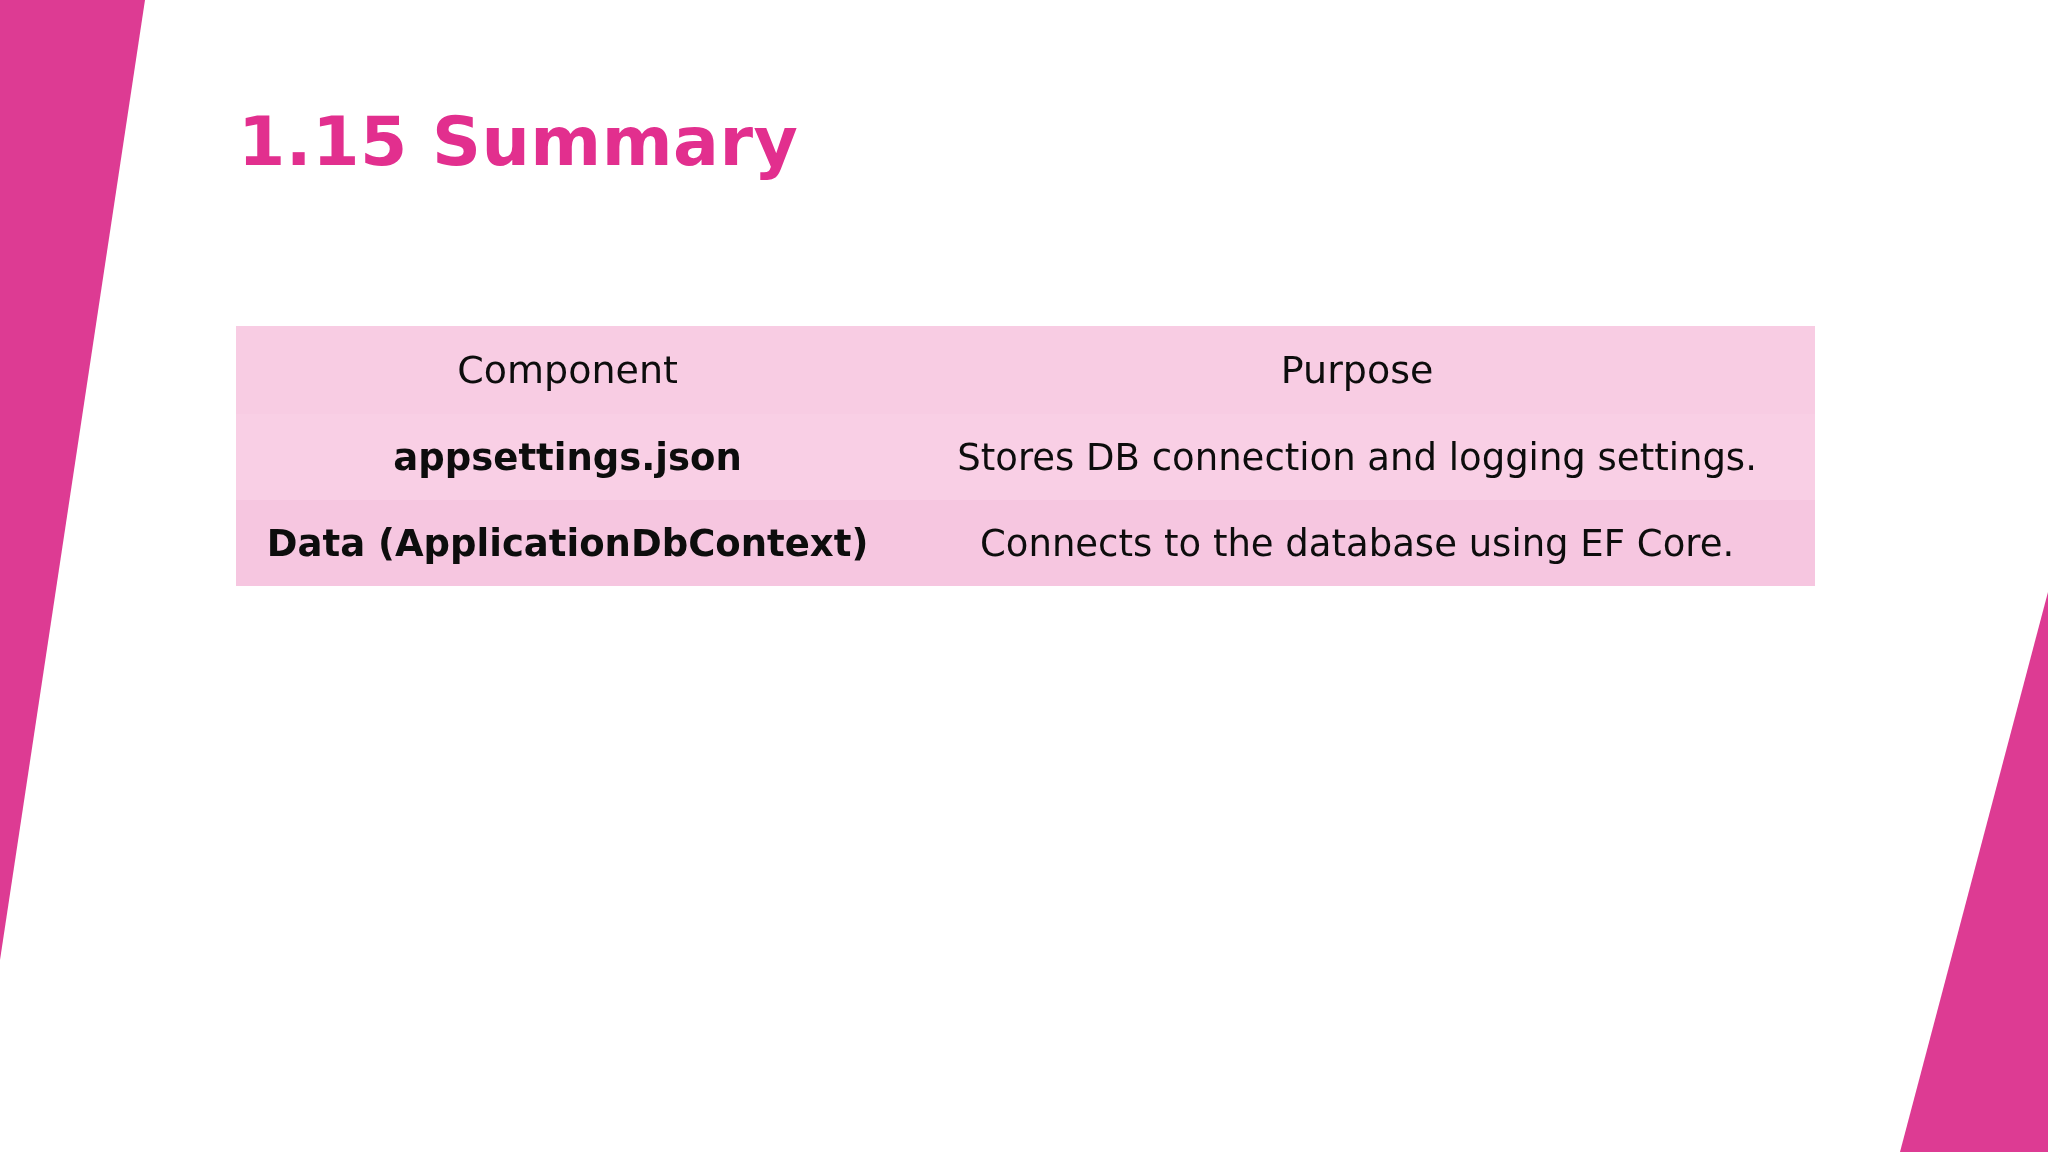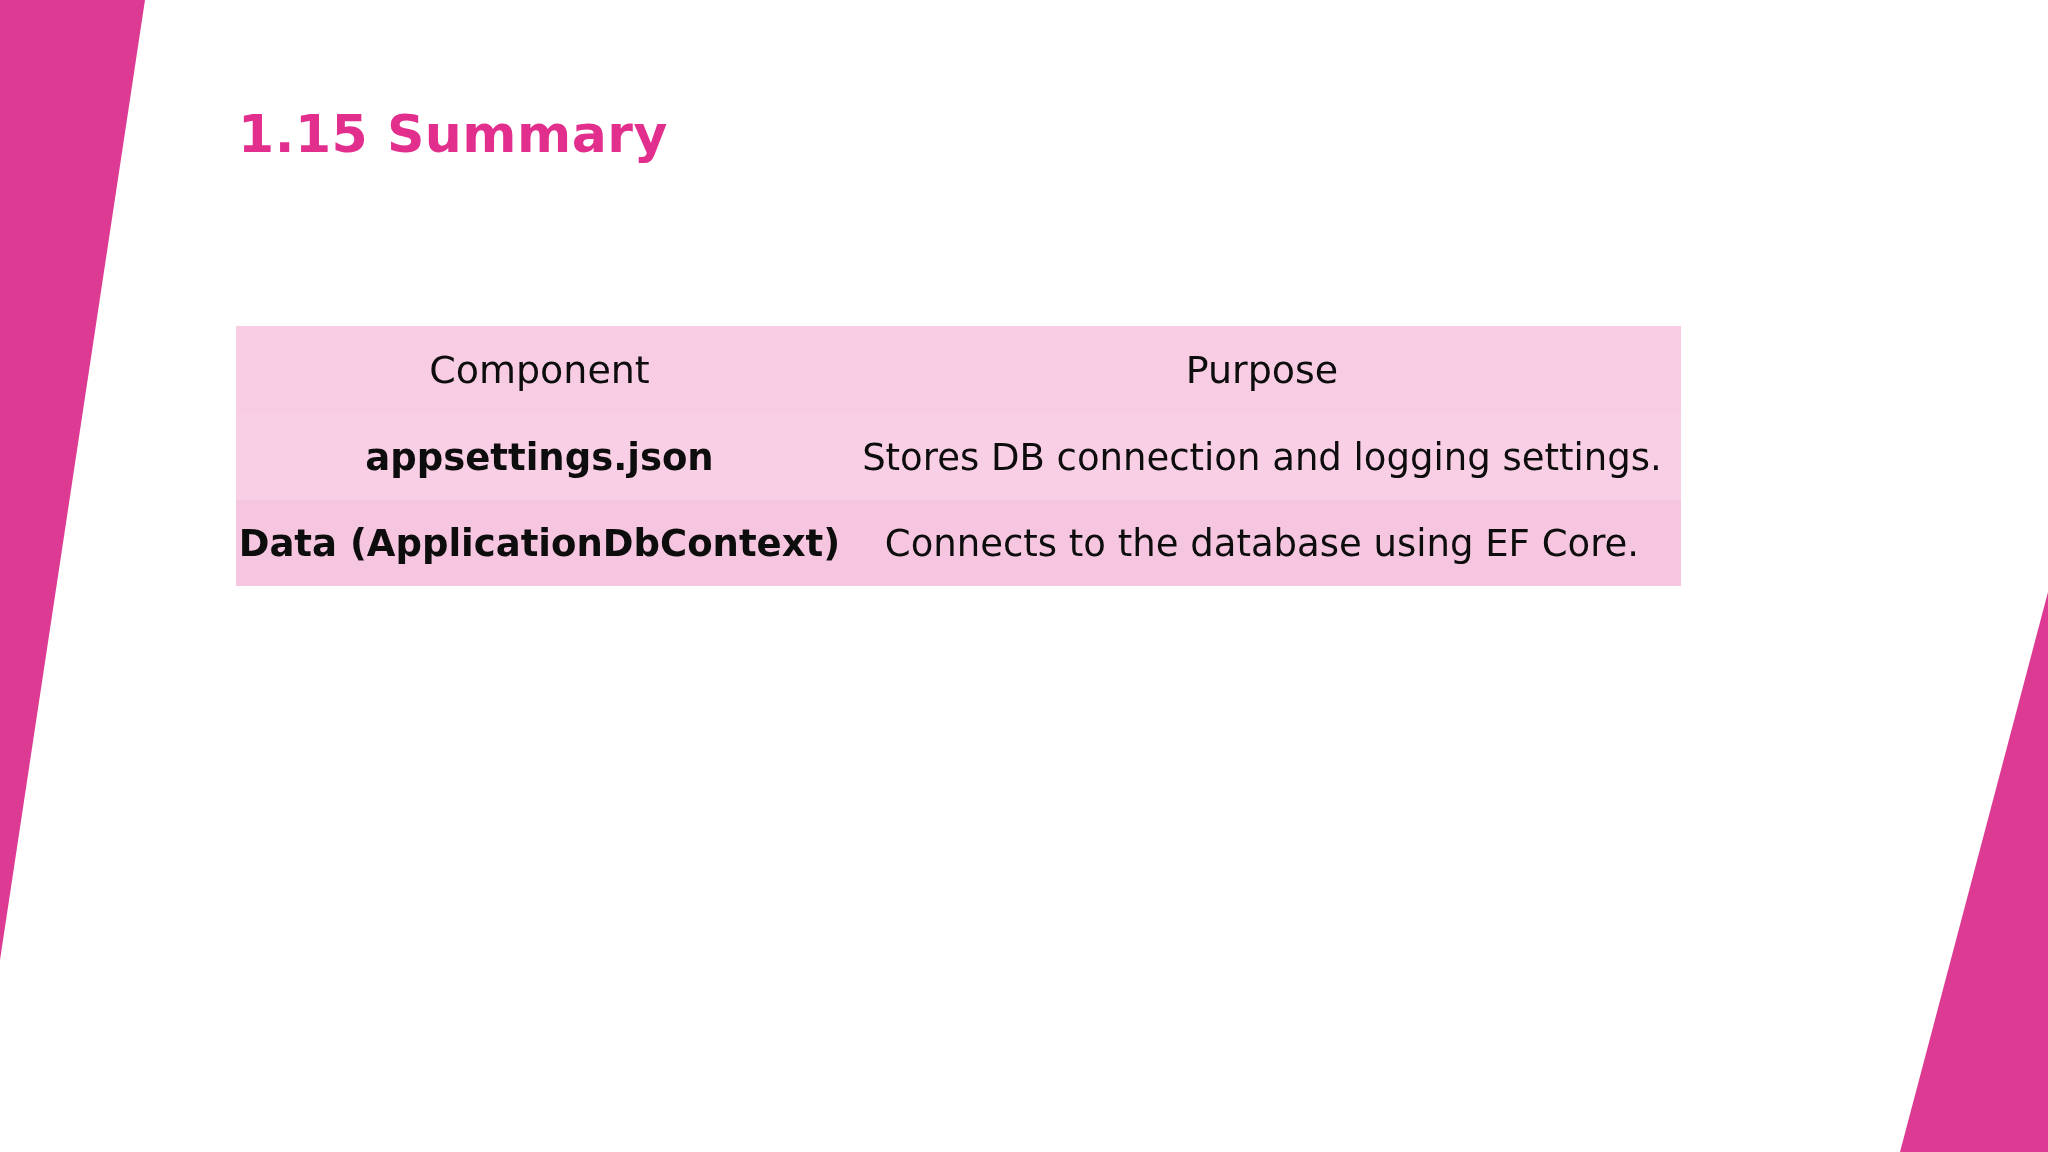--- a/index.html
+++ b/index.html
@@ -38,34 +38,34 @@
     width: 260px;
     height: 600px;
   }
 
   
   .title {
     position: absolute;
     left: 238px;
     top: 108px;
     font-family: "DejaVu Sans", sans-serif;
-    font-size: 52px;
+    font-size: 68px;
     font-weight: bold;
     letter-spacing: 0.5px;
     color: #e22f8e;
     white-space: nowrap;
     line-height: 1;
   }
 
   
   .table-wrap {
     position: absolute;
     left: 236px;
     top: 326px;
-    width: 1445px;
+    width: 1579px;
   }
   table.summary {
     width: 100%;
     border-collapse: collapse;
     table-layout: fixed;
     background: #f8cee4;
   }
   table.summary col.c-comp { width: 42%; }
   table.summary col.c-purp { width: 58%; }
 

